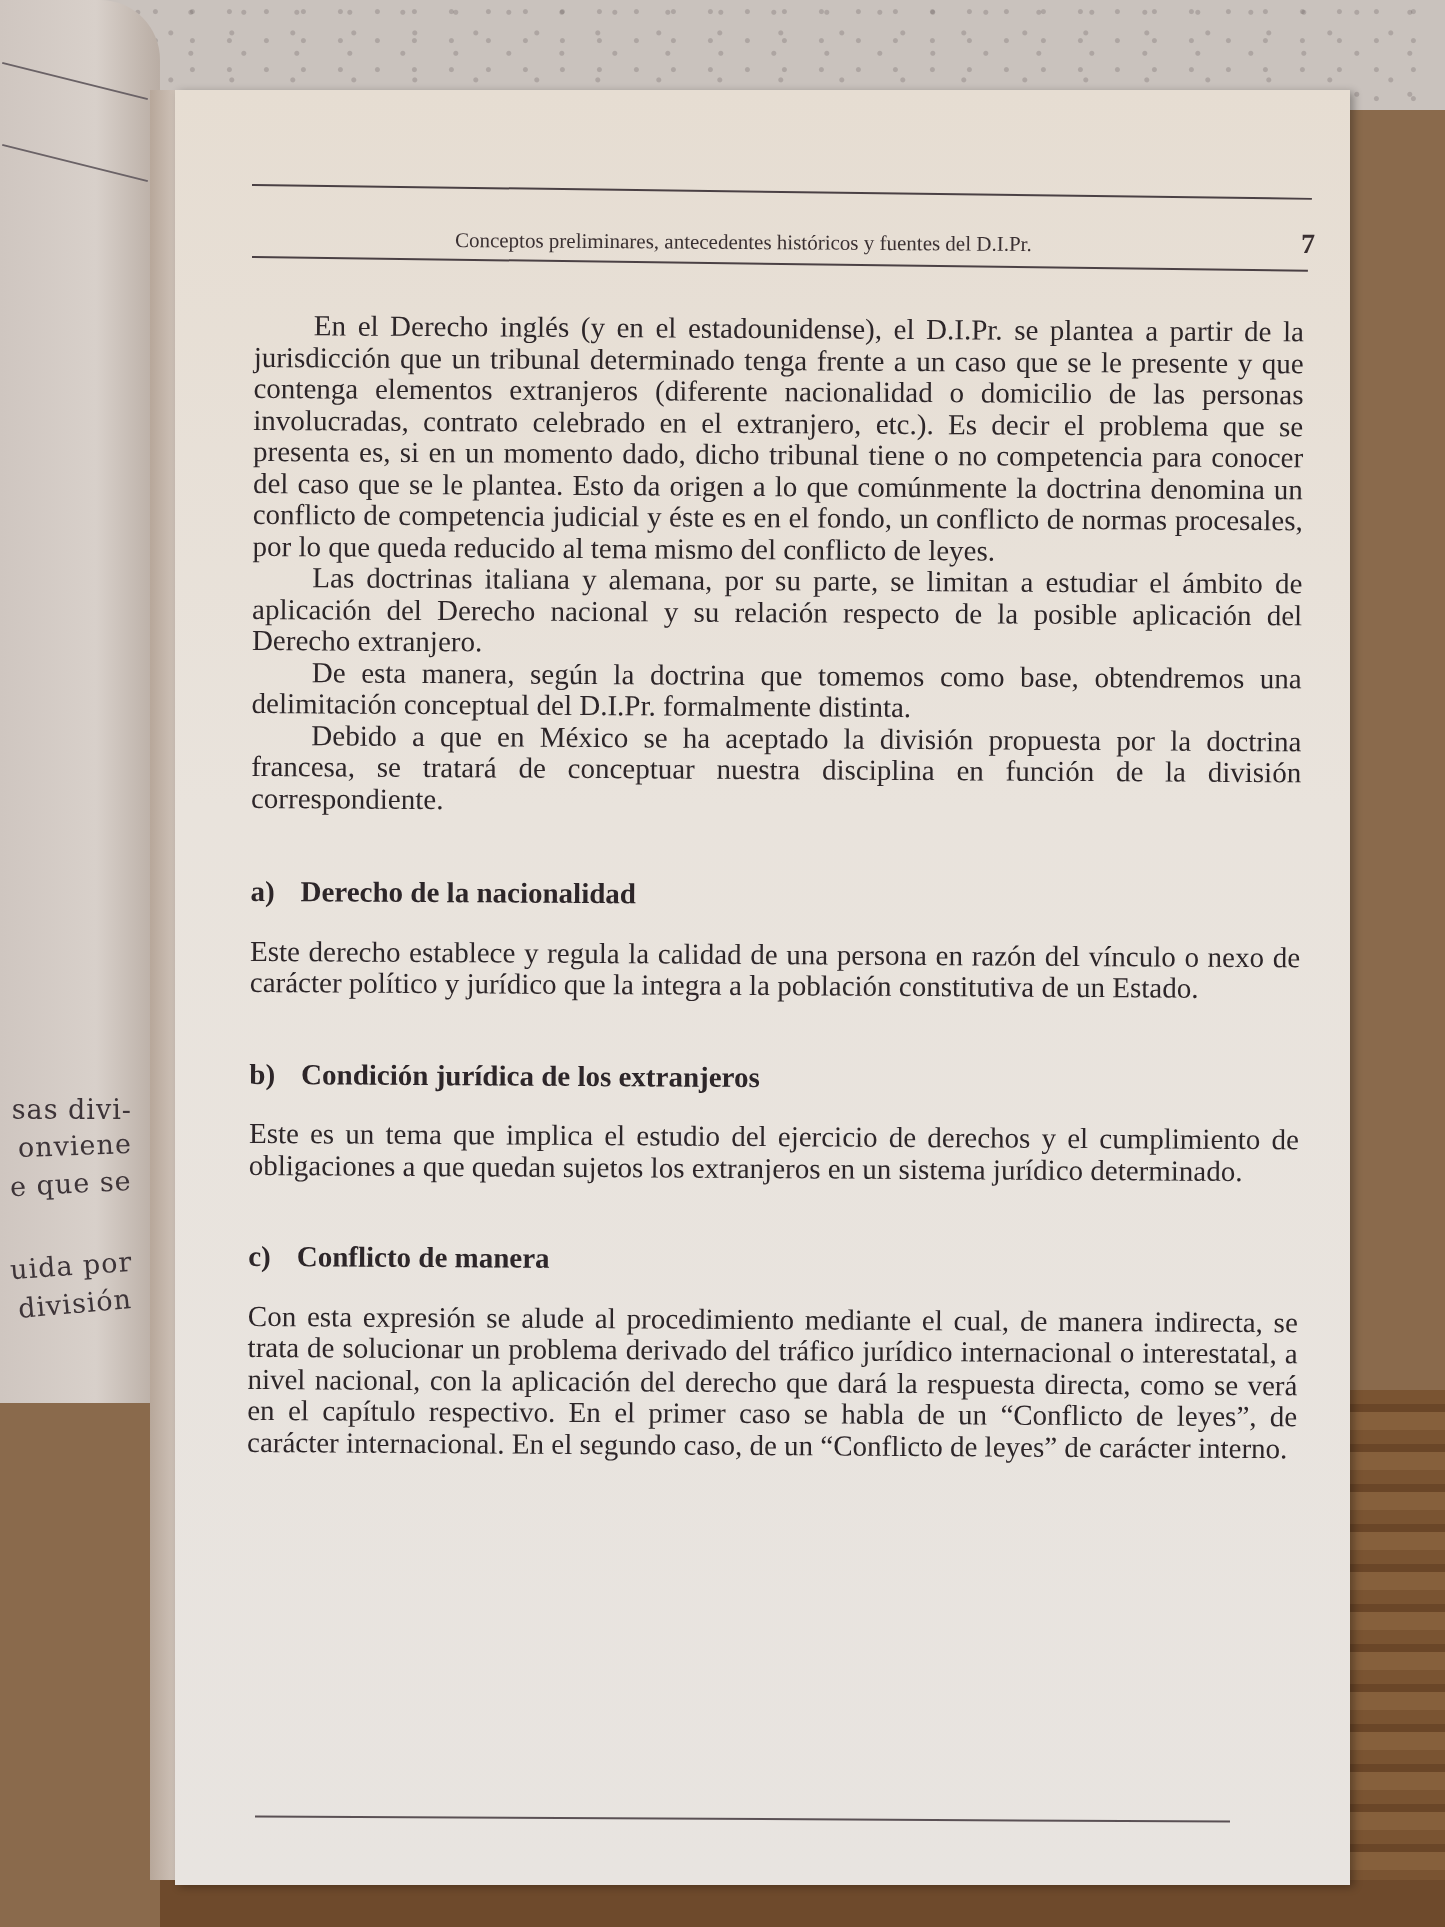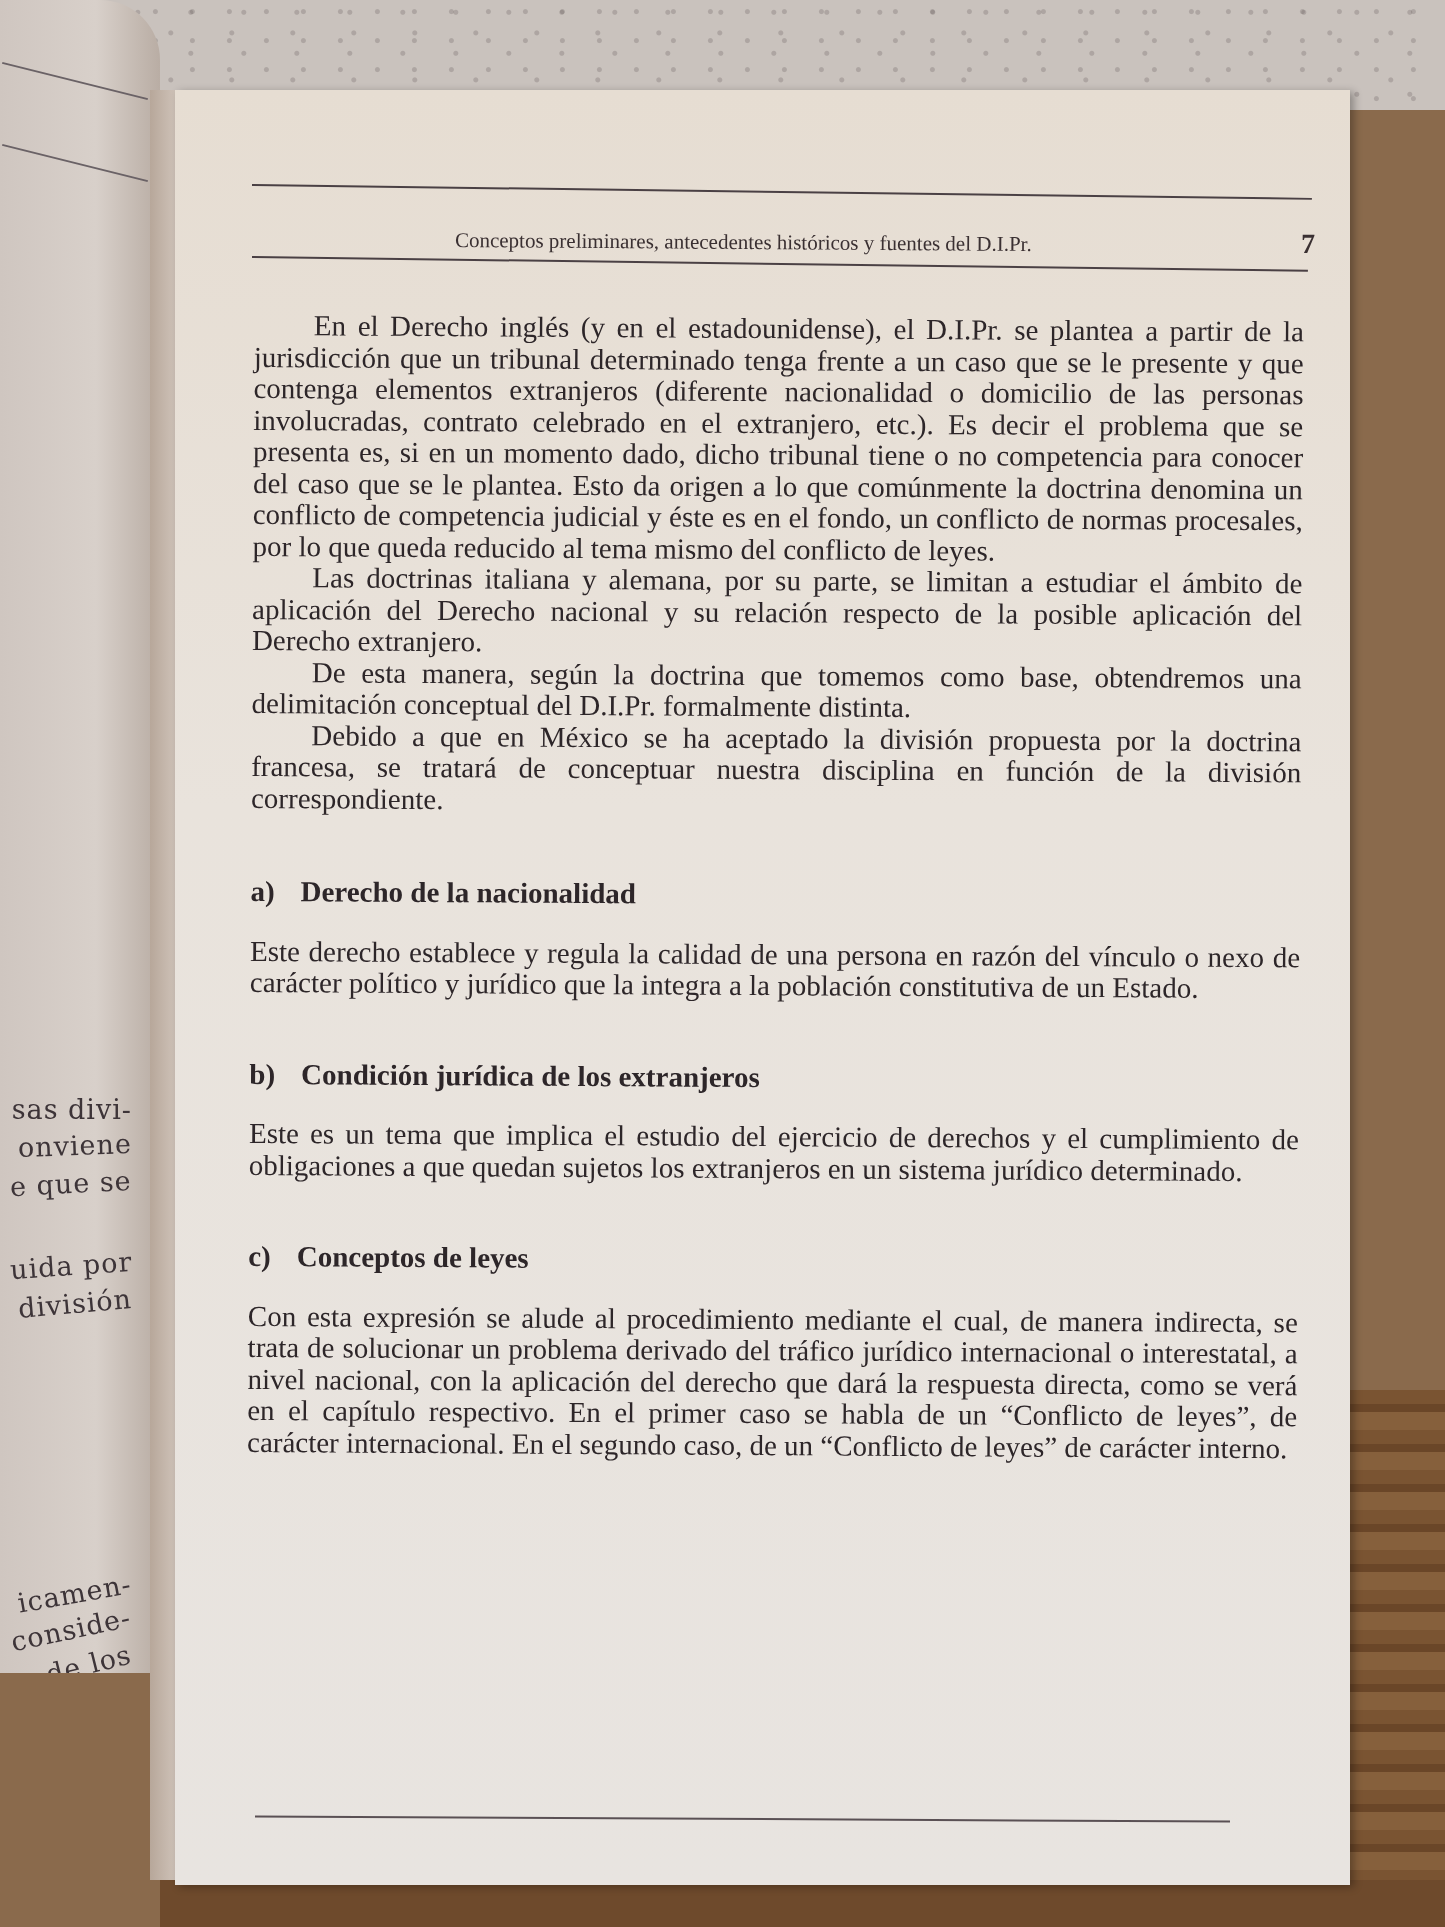--- a/index.html
+++ b/index.html
@@ -19,21 +19,21 @@
     }
     .table-right {
       position: absolute; right: 0; top: 1390px; width: 120px; height: 540px;
       background: repeating-linear-gradient(180deg, #7a5432 0 14px, #6a4628 14px 22px, #86603c 22px 40px);
     }
     .table-bottom {
       position: absolute; left: 160px; top: 1880px; width: 1300px; height: 60px;
       background: #6e4a2c;
     }
     .left-page {
-      position: absolute; left: 0; top: 0; width: 160px; height: 1673px;
+      position: absolute; left: 0; top: 0; width: 160px; height: 1403px;
       background: linear-gradient(90deg, #cfc6c0 0%, #d8d0ca 60%, #b9ada4 100%);
       border-top-right-radius: 60px;
       overflow: hidden;
     }
     .left-line {
       position: absolute; height: 2px; background: #6a6266; width: 150px;
     }
     .left-frag {
       position: absolute; right: 28px; font-size: 27px; color: #3d3438;
       white-space: nowrap; letter-spacing: 1px;
@@ -122,18 +122,18 @@
   <p>Este derecho establece y regula la calidad de una persona en razón del vínculo o nexo de carácter político y jurídico que la integra a la población constitutiva de un Estado.</p>
 
   <div class="section-title">
     <span class="letter">b)</span>
     <span>Condición jurídica de los extranjeros</span>
   </div>
   <p>Este es un tema que implica el estudio del ejercicio de derechos y el cumplimiento de obligaciones a que quedan sujetos los extranjeros en un sistema jurídico determinado.</p>
 
   <div class="section-title">
     <span class="letter">c)</span>
-    <span>Conceptos de leyes</span>
+    <span>Conflicto de manera</span>
   </div>
   <p>Con esta expresión se alude al procedimiento mediante el cual, de manera indirecta, se trata de solucionar un problema derivado del tráfico jurídico internacional o interestatal, a nivel nacional, con la aplicación del derecho que dará la respuesta directa, como se verá en el capítulo respectivo. En el primer caso se habla de un “Conflicto de leyes”, de carácter internacional. En el segundo caso, de un “Conflicto de leyes” de carácter interno.</p>
 </div>
 
 <div class="bottom-rule"></div>
 
 </body></html>

